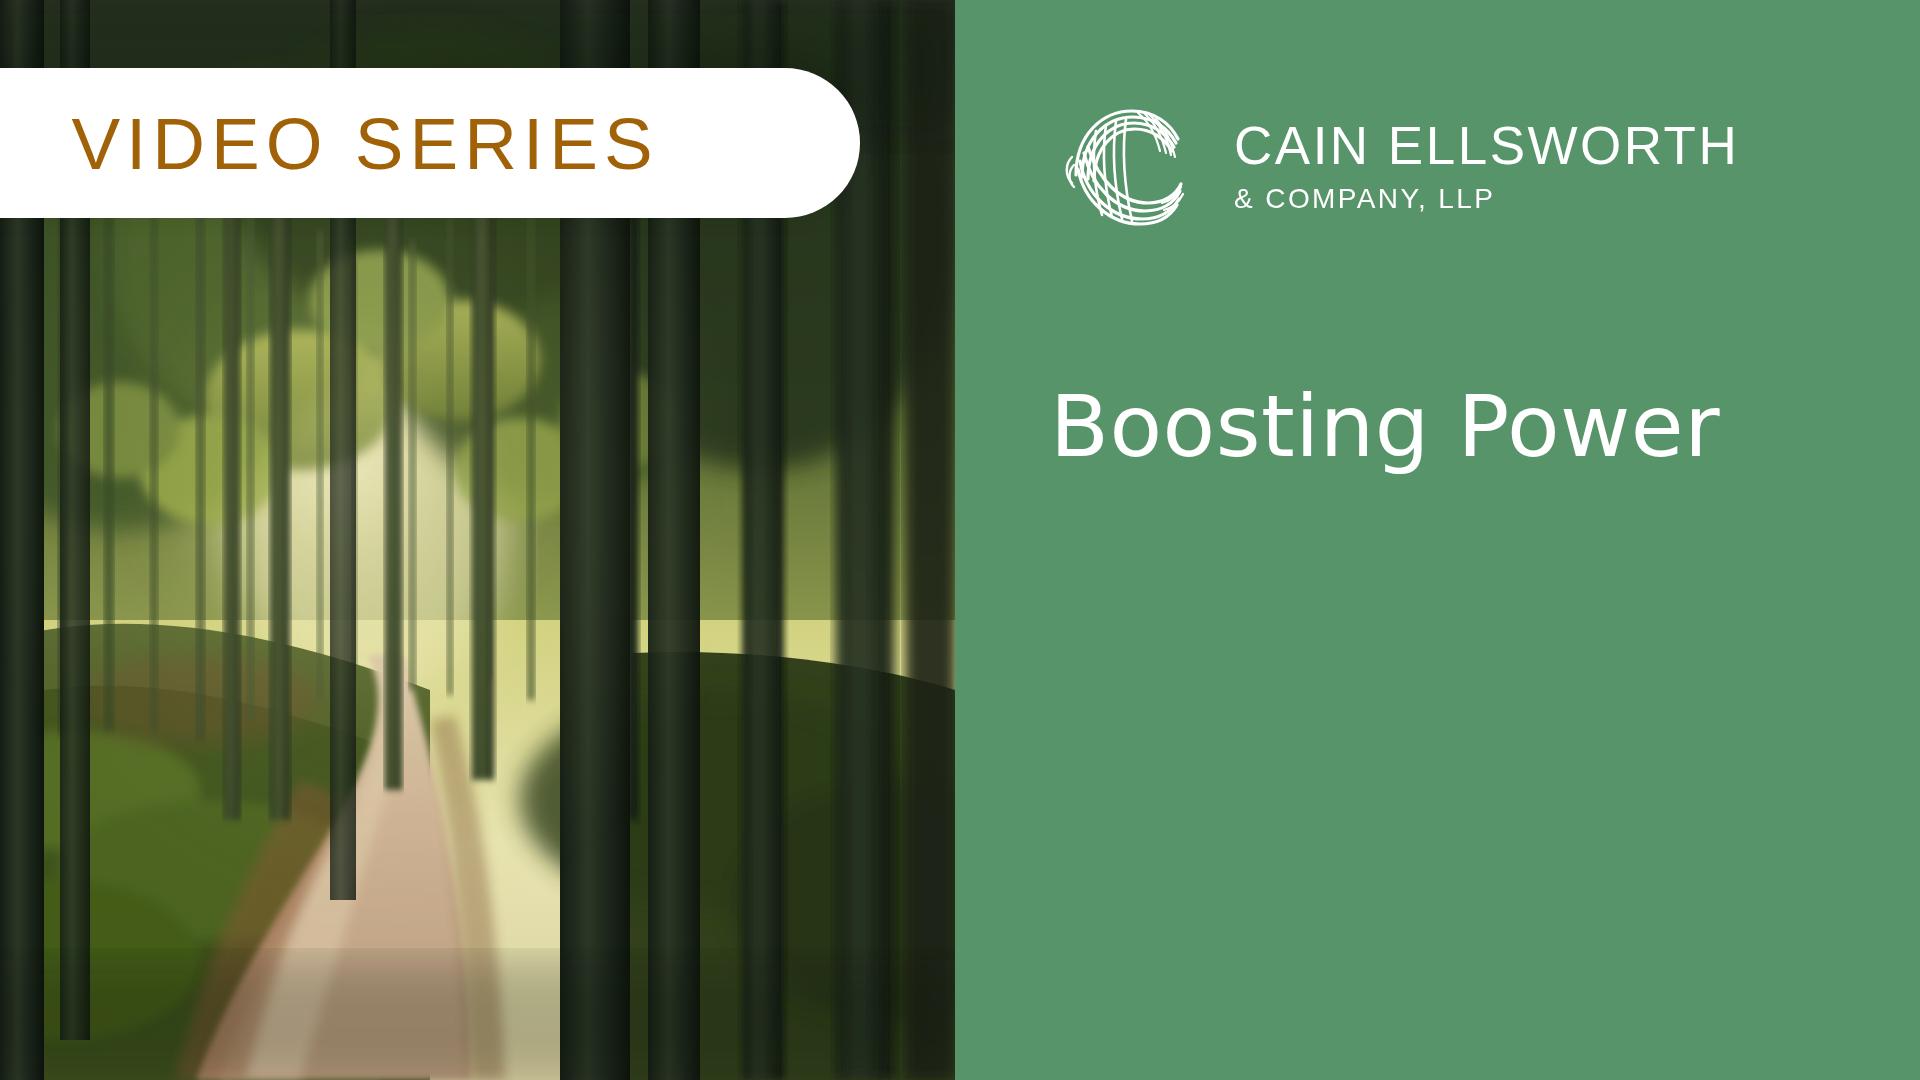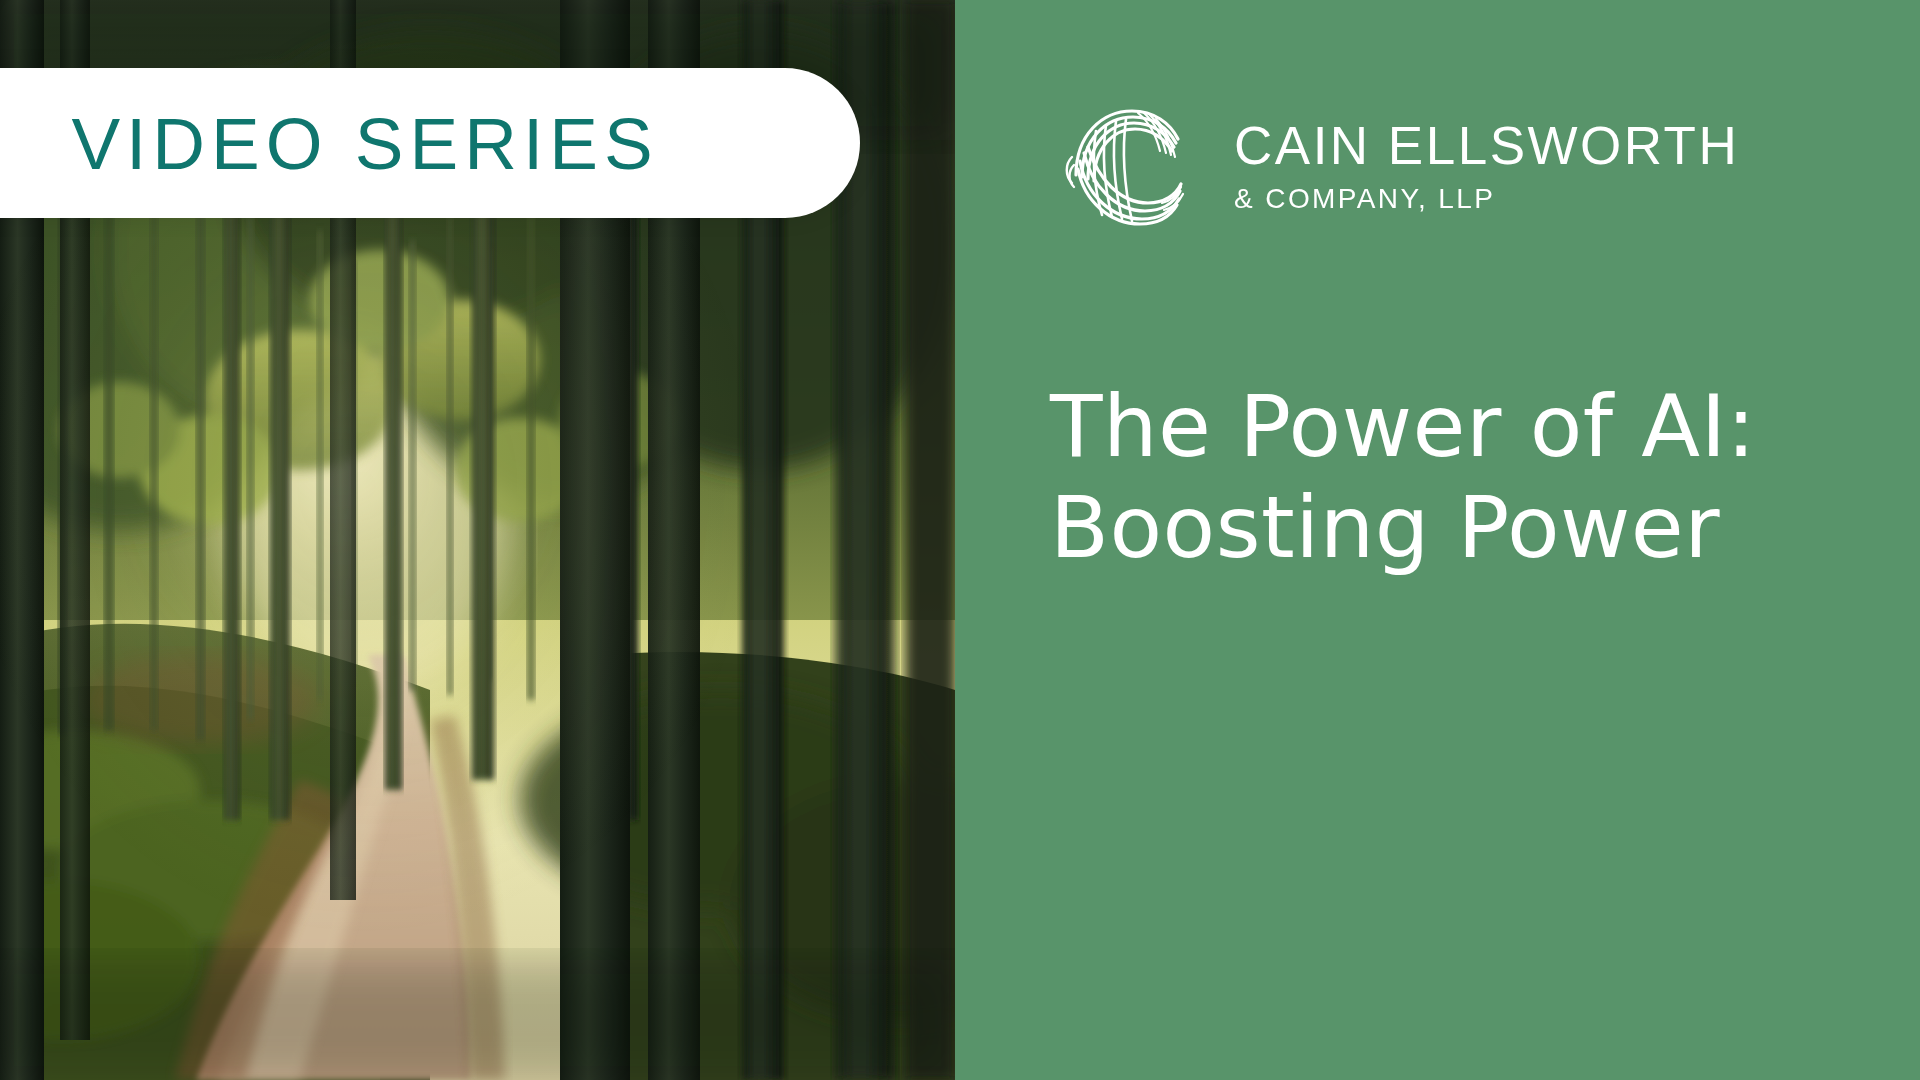--- a/index.html
+++ b/index.html
@@ -35,21 +35,21 @@
     background:#ffffff;
     border-radius:0 80px 80px 0;
     display:flex;
     align-items:center;
     justify-content:center;
     padding-left:50px;
     padding-right:120px;
     box-shadow:0 0 22px rgba(0,0,0,.10);
   }
   .pill-label {
-    color:#0f766e;
+    color:#a16207;
     font-size:73px;
     letter-spacing:6px;
     font-weight:400;
     white-space:nowrap;
     font-family:"Liberation Sans", sans-serif;
   }
 
   
   .green-panel {
     position:relative;
@@ -308,18 +308,17 @@
         </svg>
       </div>
 
       <div class="brand-text">
         <div class="brand-name">CAIN ELLSWORTH</div>
         <div class="brand-sub">&amp; COMPANY, LLP</div>
       </div>
     </div>
 
     <h1 class="headline">
-      <span class="ln">The Power of AI:</span>
       <span class="ln">Boosting Power</span>
     </h1>
 
   </div>
 </div>
 
 </body></html>

